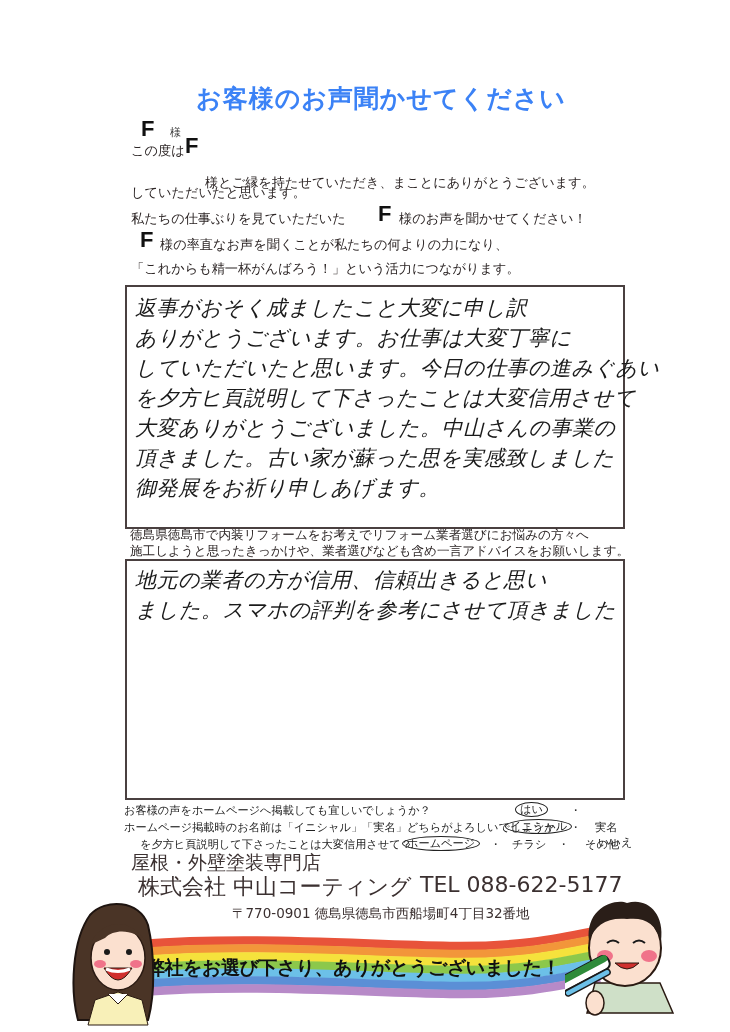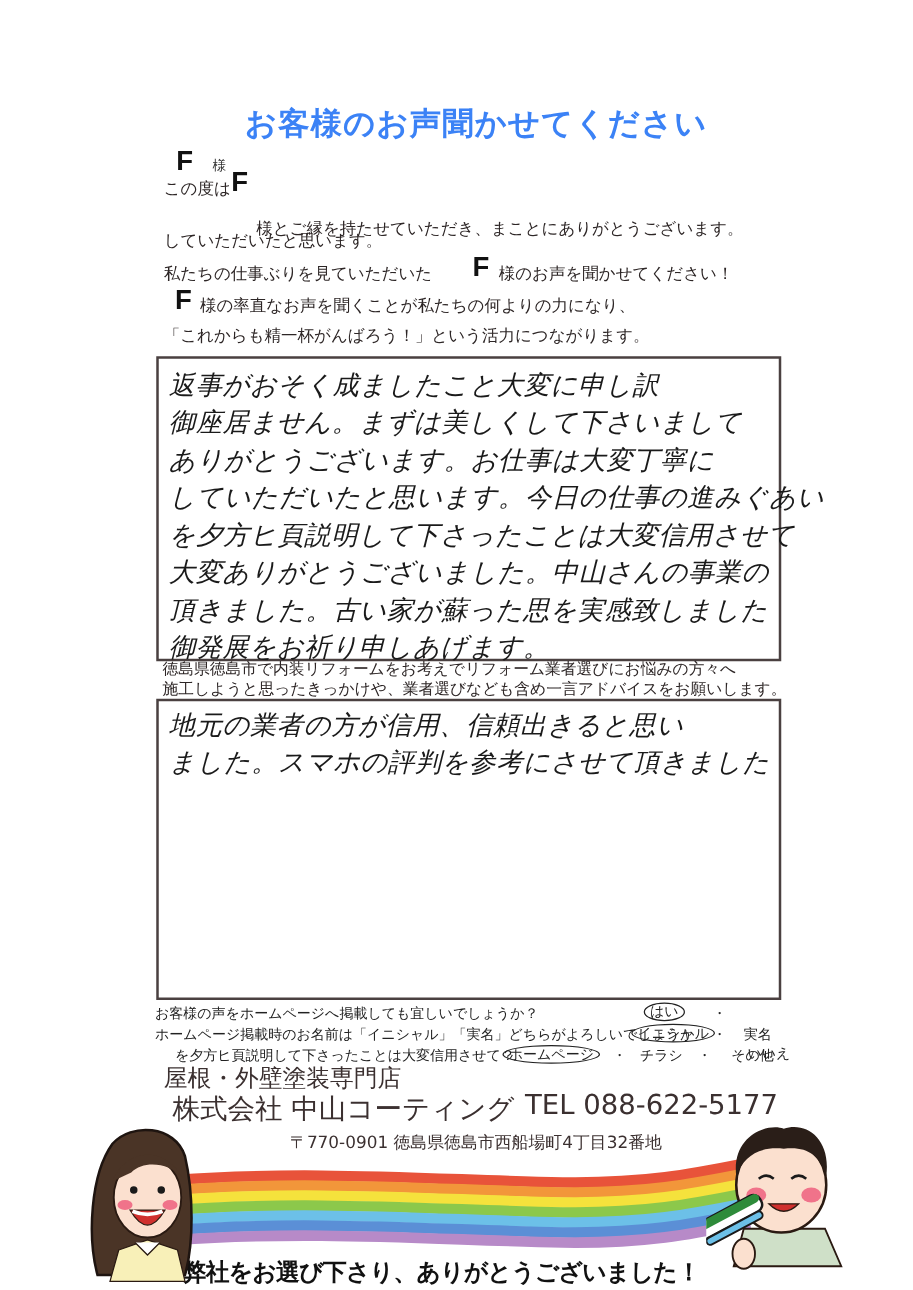--- a/index.html
+++ b/index.html
@@ -42,21 +42,20 @@
 <div class="abs line" style="left:131px; top:210px;">私たちの仕事ぶりを見ていただいた</div>
 <div class="abs bigF" style="left:378px; top:201px; font-size:22px;">F</div>
 <div class="abs line" style="left:399px; top:210px;">様のお声を聞かせてください！</div>
 <div class="abs bigF" style="left:140px; top:227px; font-size:22px;">F</div>
 <div class="abs line" style="left:160px; top:236px;">様の率直なお声を聞くことが私たちの何よりの力になり、</div>
 <div class="abs line" style="left:131px; top:260px;">「これからも精一杯がんばろう！」という活力につながります。</div>
 
 <div class="box" style="left:125px; top:285px; width:496px; height:240px;">
   <div class="hand">
     <div>返事がおそく成ましたこと大変に申し訳</div>
-    <div>御座居ません。まずは美しくして下さいまして</div>
     <div>ありがとうございます。お仕事は大変丁寧に</div>
     <div>していただいたと思います。今日の仕事の進みぐあい</div>
     <div>を夕方ヒ頁説明して下さったことは大変信用させて</div>
     <div>大変ありがとうございました。中山さんの事業の</div>
     <div>頂きました。古い家が蘇った思を実感致しました</div>
     <div>御発展をお祈り申しあげます。</div>
   </div>
 </div>
 
 <div class="abs line" style="left:130px; top:527px; font-size:12.6px;">徳島県徳島市で内装リフォームをお考えでリフォーム業者選びにお悩みの方々へ</div>
@@ -95,21 +94,21 @@
   <g fill="none" stroke-width="8.5">
     <path d="M140,944 C250,936 350,944 450,946 C520,947 560,938 600,930" stroke="#e8533a"></path>
     <path d="M140,952 C250,944 350,952 450,954 C520,955 560,946 600,938" stroke="#f2963a"></path>
     <path d="M140,960 C250,952 350,960 450,962 C520,963 560,954 600,946" stroke="#f5e23c"></path>
     <path d="M140,968 C250,960 350,968 450,970 C520,971 560,962 600,954" stroke="#8cc84b"></path>
     <path d="M140,976 C250,968 350,976 450,978 C520,979 560,970 600,962" stroke="#6cc0e8"></path>
     <path d="M140,984 C250,976 350,984 450,986 C520,987 560,978 600,970" stroke="#5b8fd6"></path>
     <path d="M140,992 C250,984 350,992 450,994 C520,995 560,986 600,978" stroke="#b78ac8"></path>
   </g>
 </svg>
-<div class="abs thanks" style="left:146px; top:1005px;text-align:center;">弊社をお選び下さり、ありがとうございました！</div>
+<div class="abs thanks" style="left:146px; top:955px;text-align:center;">弊社をお選び下さり、ありがとうございました！</div>
 
 <svg class="abs" style="left:60px; top:900px;" width="110" height="130">
   <path d="M30,15 C45,-2 80,0 88,25 C95,55 95,95 88,120 L18,120 C10,90 12,40 30,15 Z" fill="#4a3426" stroke="#1e1410" stroke-width="2"></path>
   <ellipse cx="58" cy="58" rx="27" ry="32" fill="#fbe0cf" stroke="#2a1a12" stroke-width="1.5"></ellipse>
   <path d="M30,45 C40,20 70,15 86,42 C75,30 55,28 45,38 Z" fill="#4a3426"></path>
   <circle cx="47" cy="52" r="3" fill="#1a1a1a"></circle>
   <circle cx="69" cy="52" r="3" fill="#1a1a1a"></circle>
   <ellipse cx="40" cy="64" rx="6" ry="4" fill="#f0738a"></ellipse>
   <ellipse cx="76" cy="64" rx="6" ry="4" fill="#f0738a"></ellipse>
   <path d="M44,68 Q58,92 72,68 Z" fill="#d0302e" stroke="#2a1a12" stroke-width="1"></path>

